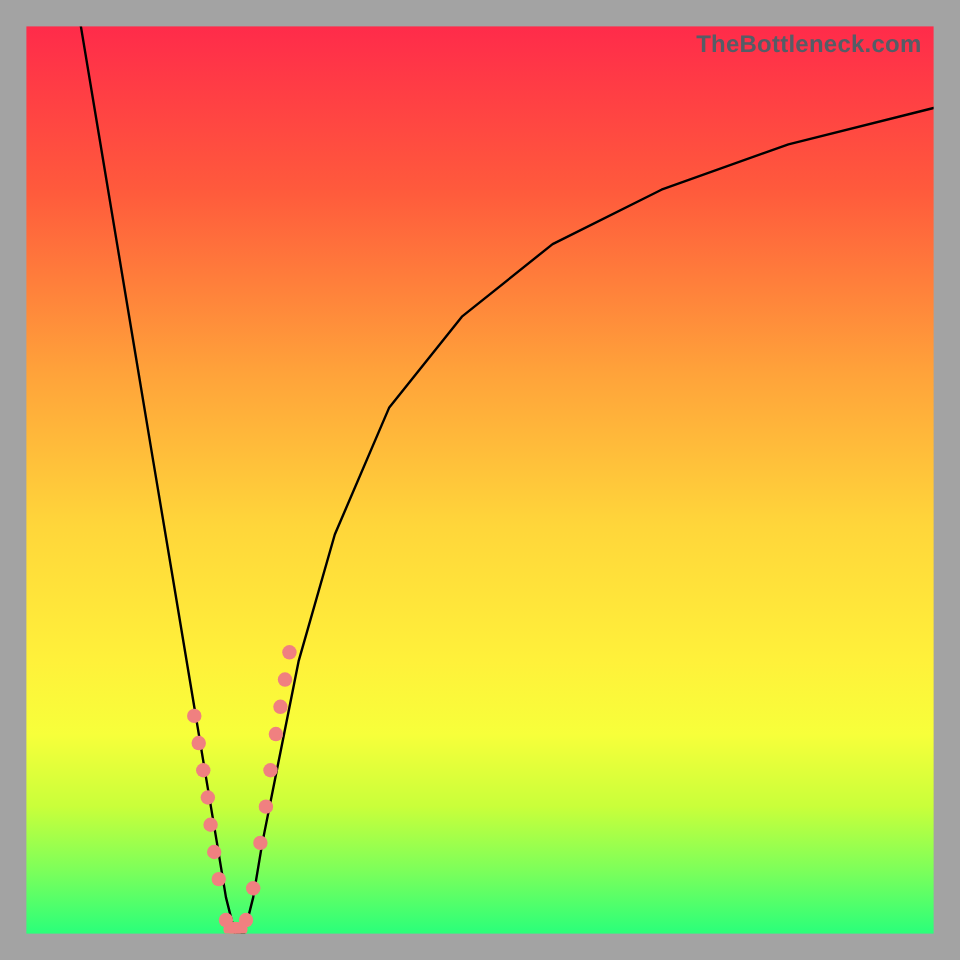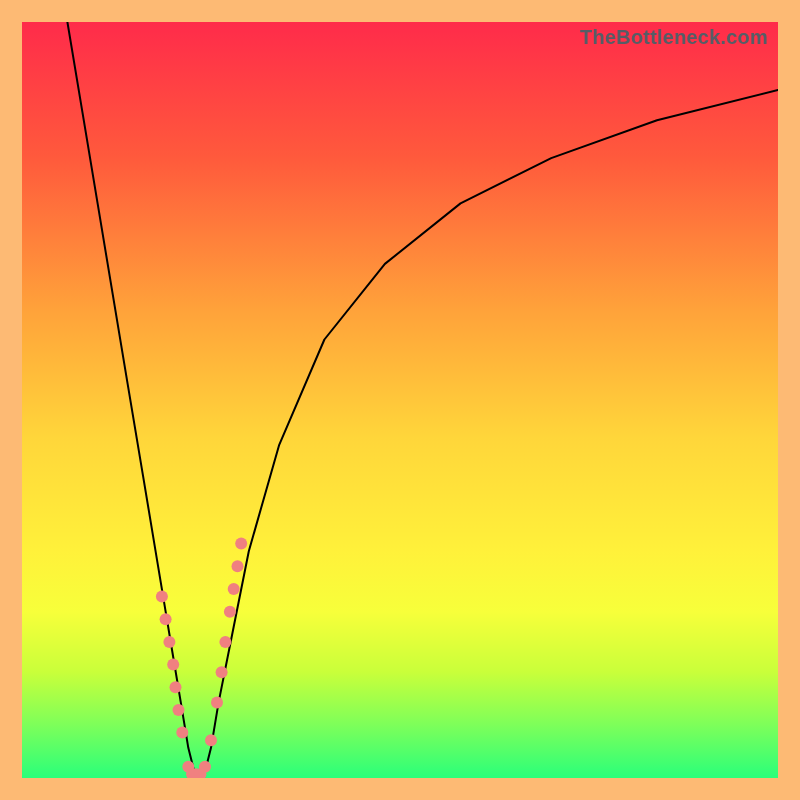--- a/index.html
+++ b/index.html
@@ -1,20 +1,20 @@
 <!DOCTYPE html>
 <html><head>
   <meta charset="utf-8">
   <style>
     * { margin: 0; padding: 0; box-sizing: border-box; }
     html, body { width: 800px; height: 800px; overflow: hidden; }
     .outer {
       width: 800px;
       height: 800px;
-      background: #fdba74;
+      background: #a3a3a3;
       position: relative;
     }
     .plot-area {
       position: absolute;
       left: 22px;
       top: 22px;
       width: 756px;
       height: 756px;
       background: linear-gradient(to bottom,
         #ff2b4a 0%,

